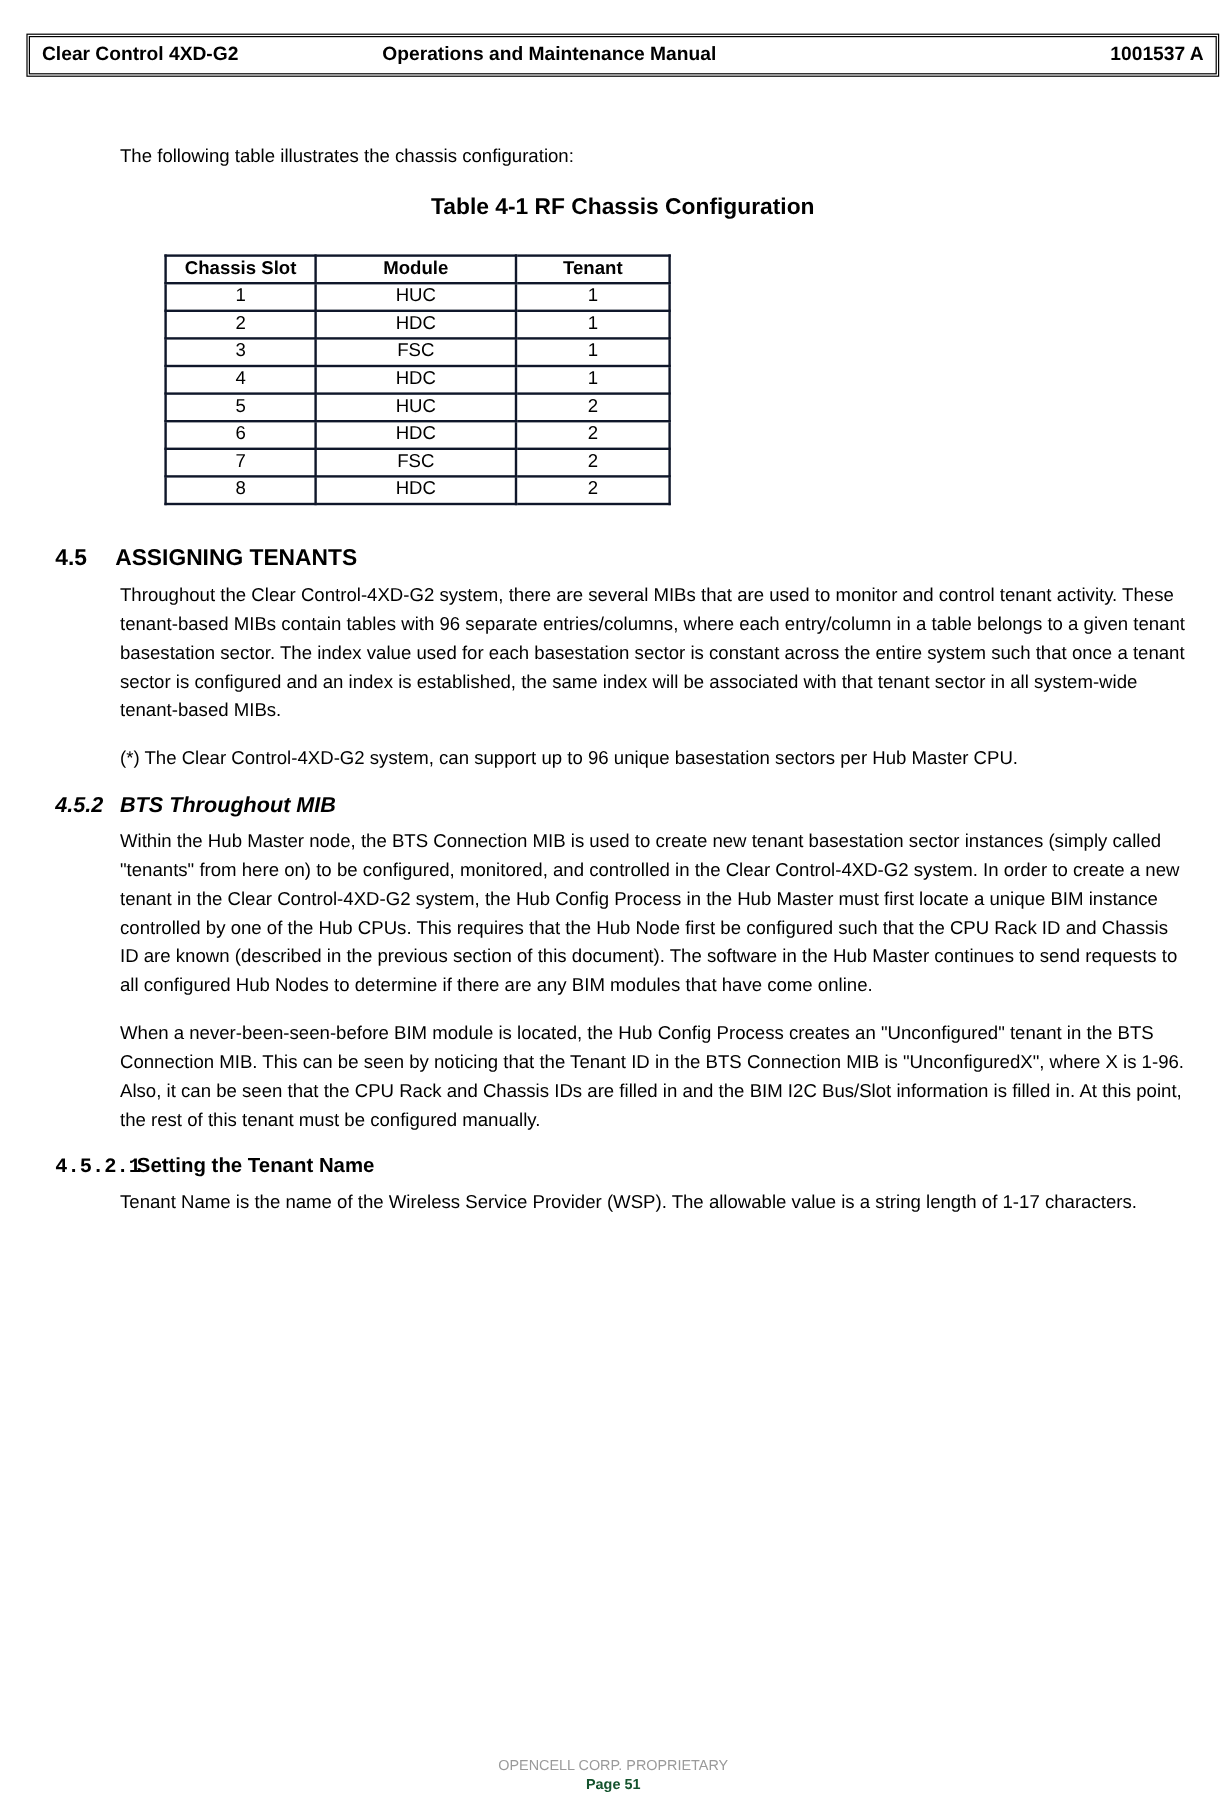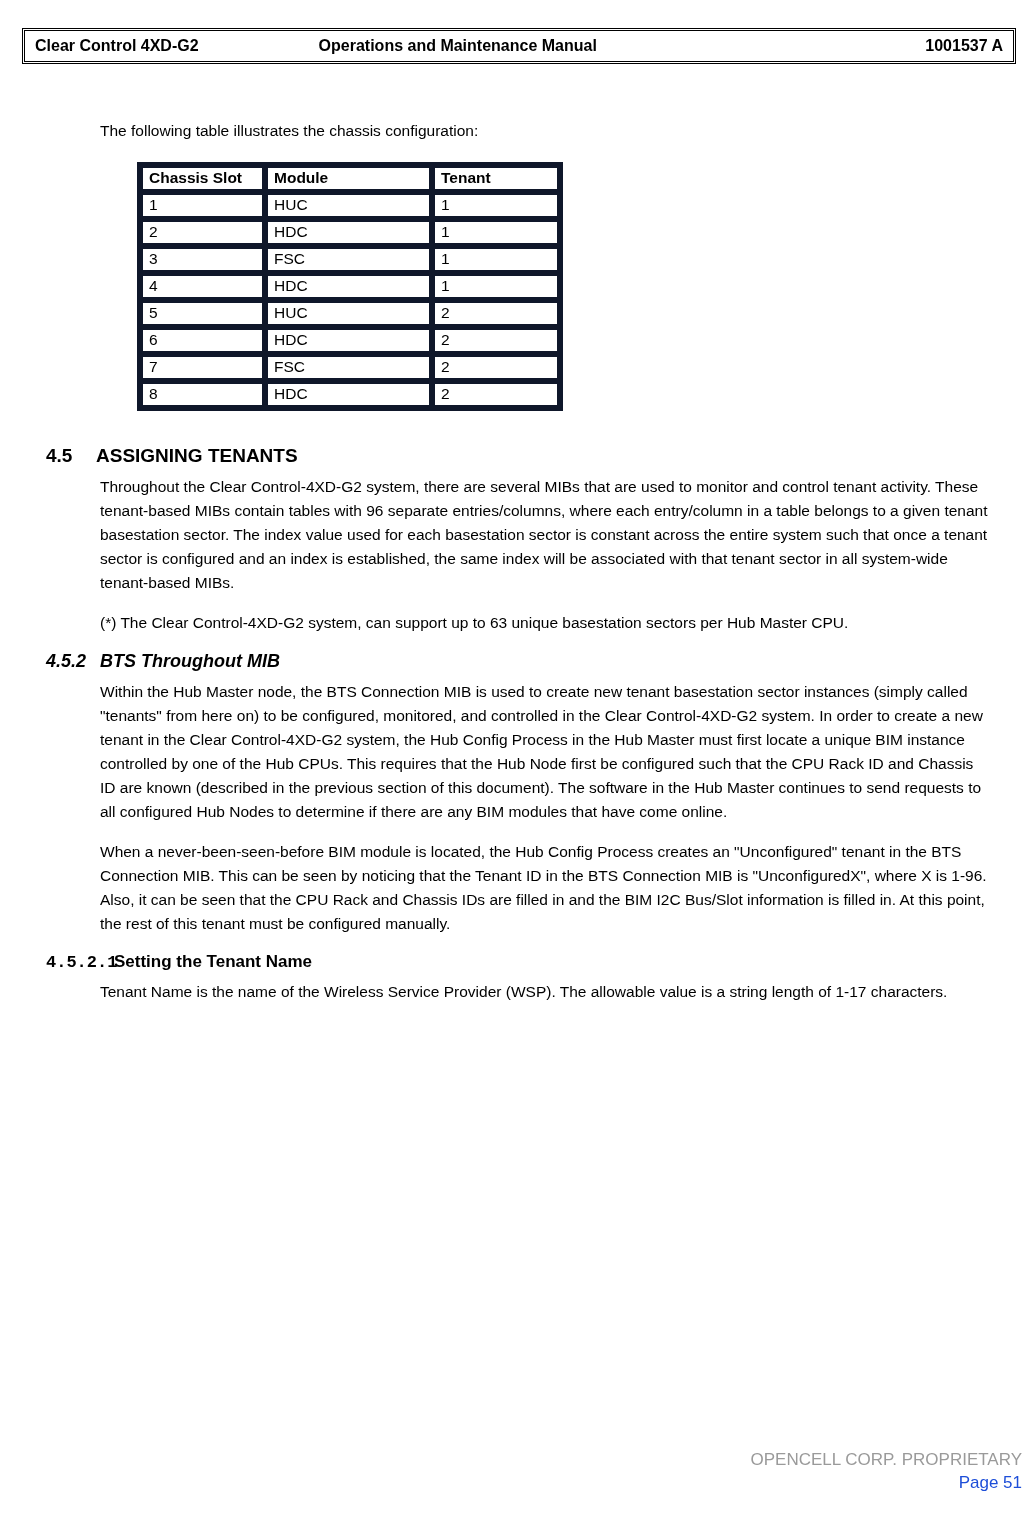--- a/index.html
+++ b/index.html
@@ -41,23 +41,23 @@
       font-weight: bold;
       font-size: 19px;
       margin: 0 0 28px 0;
     }
     table.chassis {
       border-collapse: collapse;
       margin: 0 0 34px 115px;
       font-size: 15.5px;
     }
     table.chassis th, table.chassis td {
-      border: 6px solid #0f172a;
+      border: 2px solid #0f172a;
       padding: 1px 6px 2px 6px;
-      text-align: left;
+      text-align: center;
       vertical-align: top;
       font-weight: normal;
     }
     table.chassis th { font-weight: bold; }
     table.chassis col.c1 { width: 125px; }
     table.chassis col.c2 { width: 167px; }
     table.chassis col.c3 { width: 128px; }
     .h2 {
       font-weight: bold;
       font-size: 19px;
@@ -80,40 +80,41 @@
     .body-para {
       margin: 0 24px 16px 78px;
       line-height: 1.55;
       font-size: 15.5px;
     }
     .footer {
       position: absolute;
       bottom: 18px;
       left: 0;
       width: 100%;
-      text-align: right;
+      text-align: center;
       color: #9a9a9a;
-      font-size: 17px;
+      font-size: 12px;
       line-height: 1.35;
     }
-    .footer .pnum { color: #1d4ed8; }
+    .footer .pnum { color: #14532d; font-weight: bold; }
   </style>
 </head>
 <body>
 
 <div class="page">
 
   <div class="header-box">
     <span class="header-left">Clear Control 4XD-G2</span>
     <span class="header-center">Operations and Maintenance Manual</span>
     <span class="header-right">1001537 A</span>
   </div>
 
   <p class="intro-para">The following table illustrates the chassis configuration:</p>
 
+  <p class="table-caption">Table 4-1 RF Chassis Configuration</p>
 
   <table class="chassis">
     <colgroup>
         <col class="c1">
         <col class="c2">
         <col class="c3">
       </colgroup>
     <thead>
       <tr>
         <th>Chassis Slot</th>
@@ -163,21 +164,21 @@
         <td>2</td>
       </tr>
     </tbody>
   </table>
 
   <p class="h2">
     <span class="num">4.5</span><span>ASSIGNING TENANTS</span>
   </p>
 
   <p class="body-para">Throughout the Clear Control-4XD-G2 system, there are several MIBs that are used to monitor and control tenant activity. These tenant-based MIBs contain tables with 96 separate entries/columns, where each entry/column in a table belongs to a given tenant basestation sector. The index value used for each basestation sector is constant across the entire system such that once a tenant sector is configured and an index is established, the same index will be associated with that tenant sector in all system-wide tenant-based MIBs.</p>
-  <p class="body-para">(*) The Clear Control-4XD-G2 system, can support up to 63 unique basestation sectors per Hub Master CPU.</p>
+  <p class="body-para">(*) The Clear Control-4XD-G2 system, can support up to 96 unique basestation sectors per Hub Master CPU.</p>
 
   <p class="h3">
     <span class="num">4.5.2</span><span>BTS Throughout MIB</span>
   </p>
   <p class="body-para">Within the Hub Master node, the BTS Connection MIB is used to create new tenant basestation sector instances (simply called "tenants" from here on) to be configured, monitored, and controlled in the Clear Control-4XD-G2 system. In order to create a new tenant in the Clear Control-4XD-G2 system, the Hub Config Process in the Hub Master must first locate a unique BIM instance controlled by one of the Hub CPUs. This requires that the Hub Node first be configured such that the CPU Rack ID and Chassis ID are known  (described in the previous section of this document). The software in the Hub Master continues to send requests to all configured Hub Nodes to determine if there are any BIM modules that have come online.</p>
   <p class="body-para">When a never-been-seen-before BIM module is located, the Hub Config Process creates an "Unconfigured" tenant in the BTS Connection MIB. This can be seen by noticing that the Tenant ID in the BTS Connection MIB is "UnconfiguredX", where X is 1-96. Also, it can be seen that the CPU Rack and Chassis IDs are filled in and the BIM I2C Bus/Slot information is filled in. At this point, the rest of this tenant must be configured manually.</p>
 
   <p class="h4">
     <span class="num">4.5.2.1</span><span>Setting the Tenant Name</span>
   </p>

